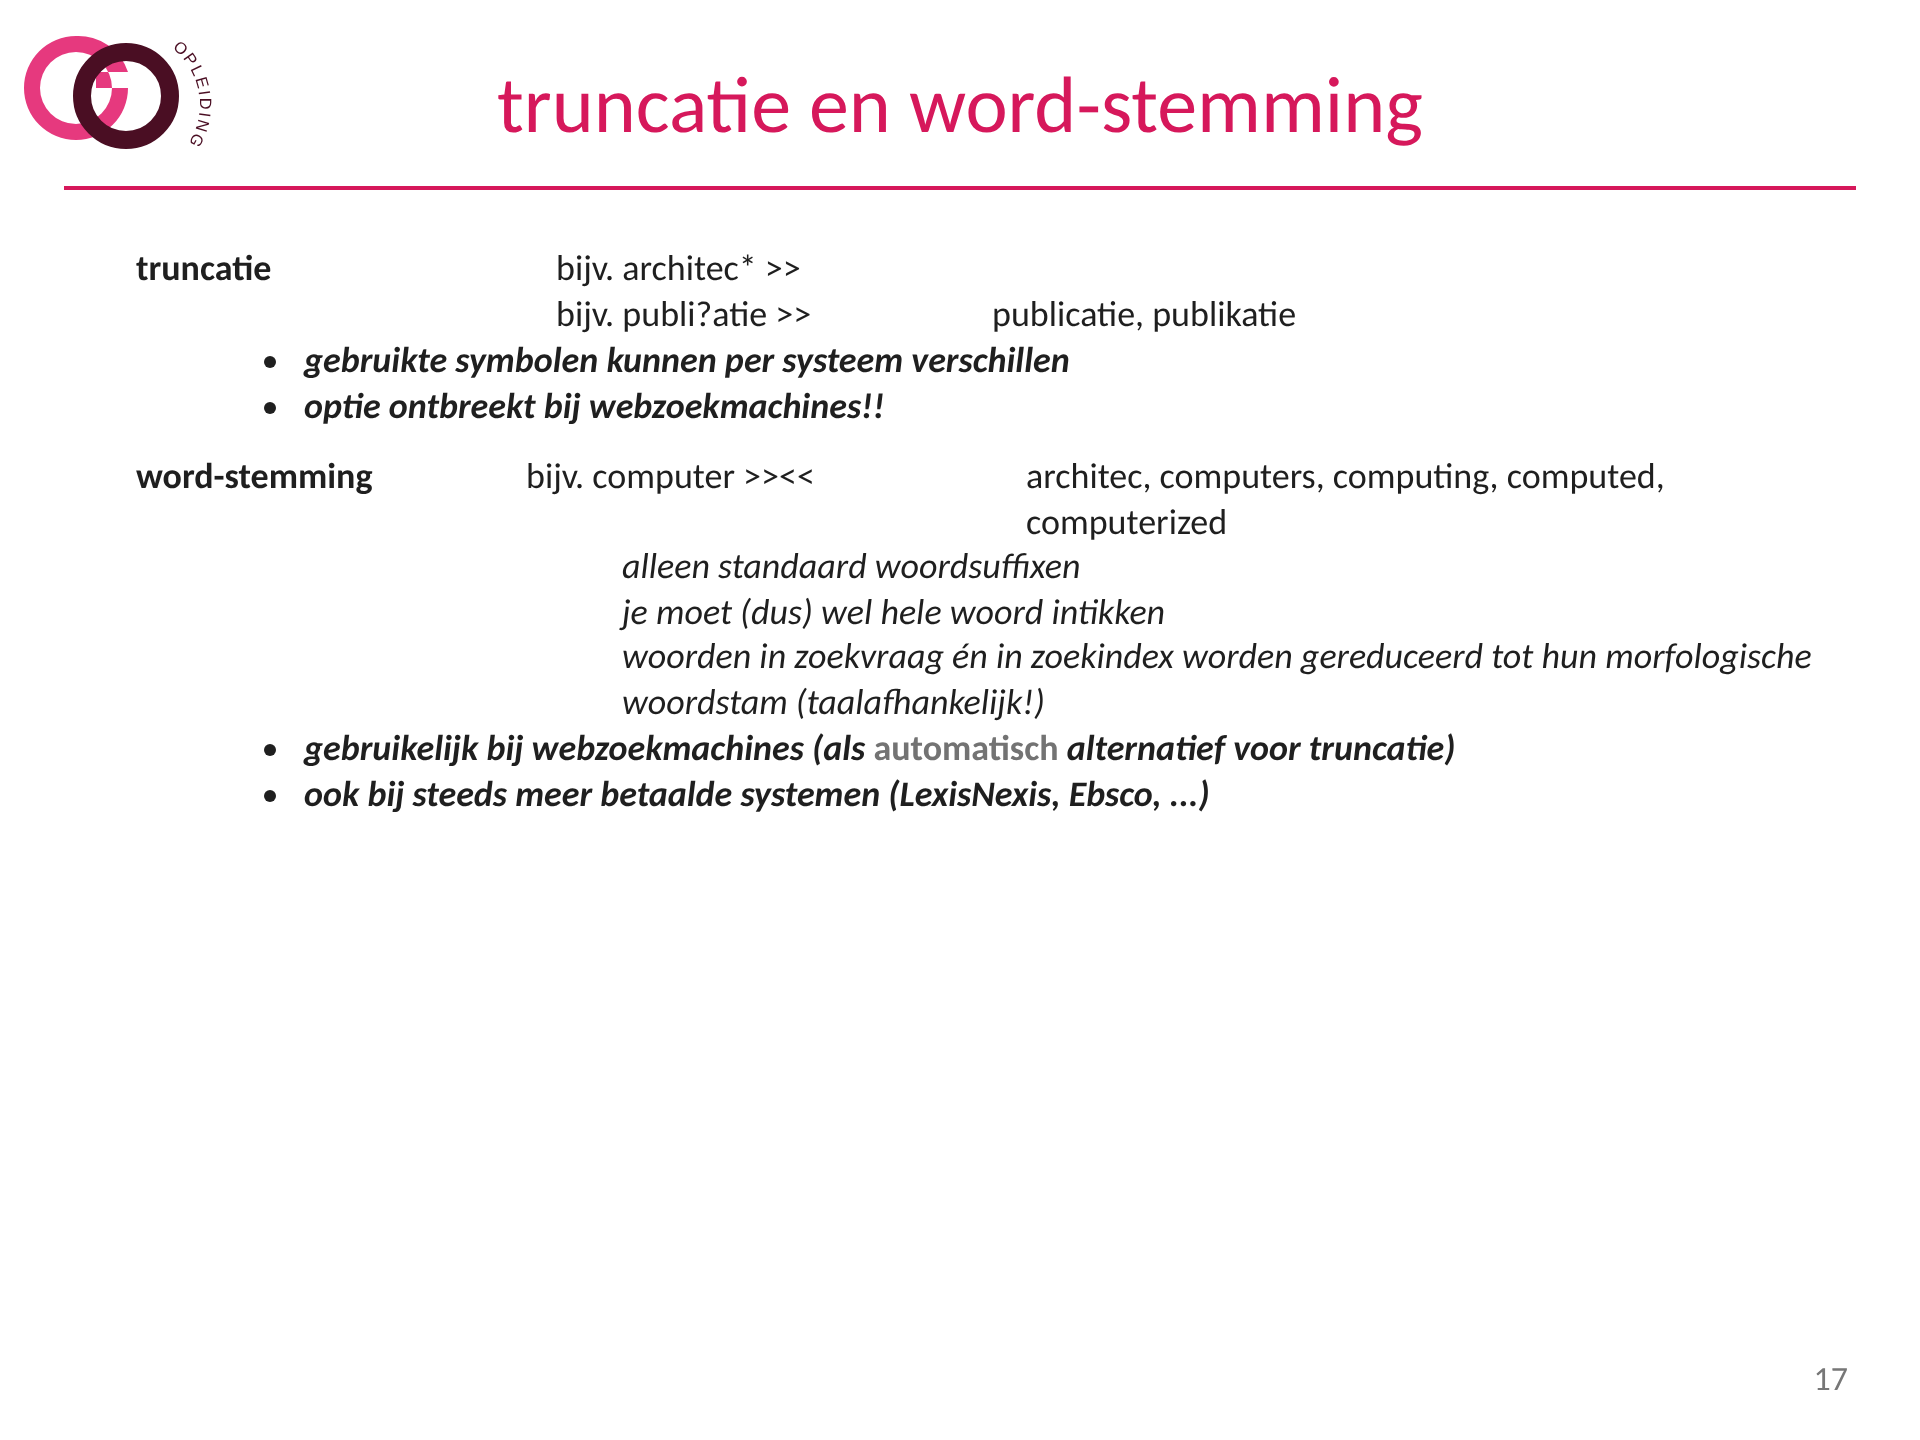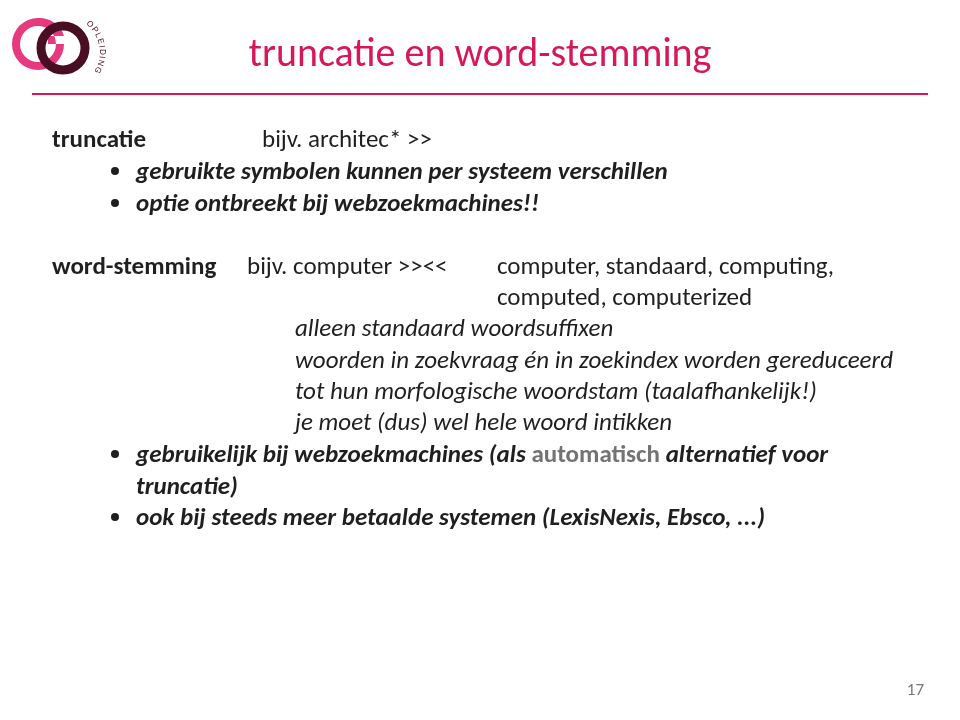--- a/index.html
+++ b/index.html
@@ -26,41 +26,41 @@
     padding-top: 28px;
     padding-bottom: 16px;
     border-radius: 28px;
   }
   .rule {
     border: none;
     border-top: 2px solid #d6185b;
     margin: 0 32px 28px 32px;
   }
   .content {
-    padding: 0 44px 0 52px;
-    font-size: 25px;
+    padding: 0 44px 0 68px;
+    font-size: 18px;
     color: #1f1f1f;
     line-height: 1.25;
   }
   .row {
     display: flex;
     margin-bottom: 0;
   }
   .col1 { width: 210px; flex-shrink: 0; font-weight: 700; }
   .col2 { width: 218px; flex-shrink: 0; }
   .col3 { flex: 1; }
   .bullets {
     list-style: disc;
     padding-left: 82px;
     margin-top: 1px;
     font-weight: bold;
   }
   .bullets li { padding-left: 2px; margin-bottom: 0; }
   .italic { font-style: italic; }
-  .block2 { margin-top: 32px; }
+  .block2 { margin-top: 13px; }
   .indented {
     padding-left: 243px;
   }
   .indented .iline { display: block; font-style: italic; }
   .blue { color: #737373; }
   .pagenum {
     position: absolute;
     bottom: 20px;
     right: 36px;
     font-size: 17px;
@@ -90,35 +90,40 @@
 
 <h1 class="title">truncatie en word-stemming</h1>
 <hr class="rule">
 
 <div class="content">
 
   <div class="row">
     <div class="col1">truncatie</div>
     <div class="col2">bijv. architec*  &gt;&gt;</div>
   </div>
+  <div class="row">
+    <div class="col1"></div>
+    <div class="col2">bijv. publi?atie  &gt;&gt;</div>
+    <div class="col3">publicatie, publikatie</div>
+  </div>
   <ul class="bullets">
     <li class="italic">gebruikte symbolen kunnen per systeem verschillen</li>
     <li class="italic">optie ontbreekt bij webzoekmachines!!</li>
   </ul>
 
   <div class="block2">
     <div class="row">
       <div class="col1" style="width:195px">word-stemming</div>
       <div class="col2" style="width:250px">bijv. computer  &gt;&gt;&lt;&lt;</div>
-      <div class="col3">computer, standaard, computing, computed, computerized</div>
+      <div class="col3">architec, computers, computing, computed, computerized</div>
     </div>
     <div class="indented">
       <span class="iline">alleen standaard woordsuffixen</span>
+      <span class="iline">je moet (dus) wel hele woord intikken</span>
       <span class="iline">woorden in zoekvraag én in zoekindex worden gereduceerd tot hun morfologische woordstam (taalafhankelijk!)</span>
-      <span class="iline">je moet (dus) wel hele woord intikken</span>
     </div>
     <ul class="bullets">
       <li class="italic">
         <span>gebruikelijk bij webzoekmachines (als </span><span class="blue" style="font-style:normal">automatisch</span><span> alternatief voor truncatie)</span>
       </li>
       <li class="italic">ook bij steeds meer betaalde systemen (LexisNexis, Ebsco, ...)</li>
     </ul>
   </div>
 
 </div>

